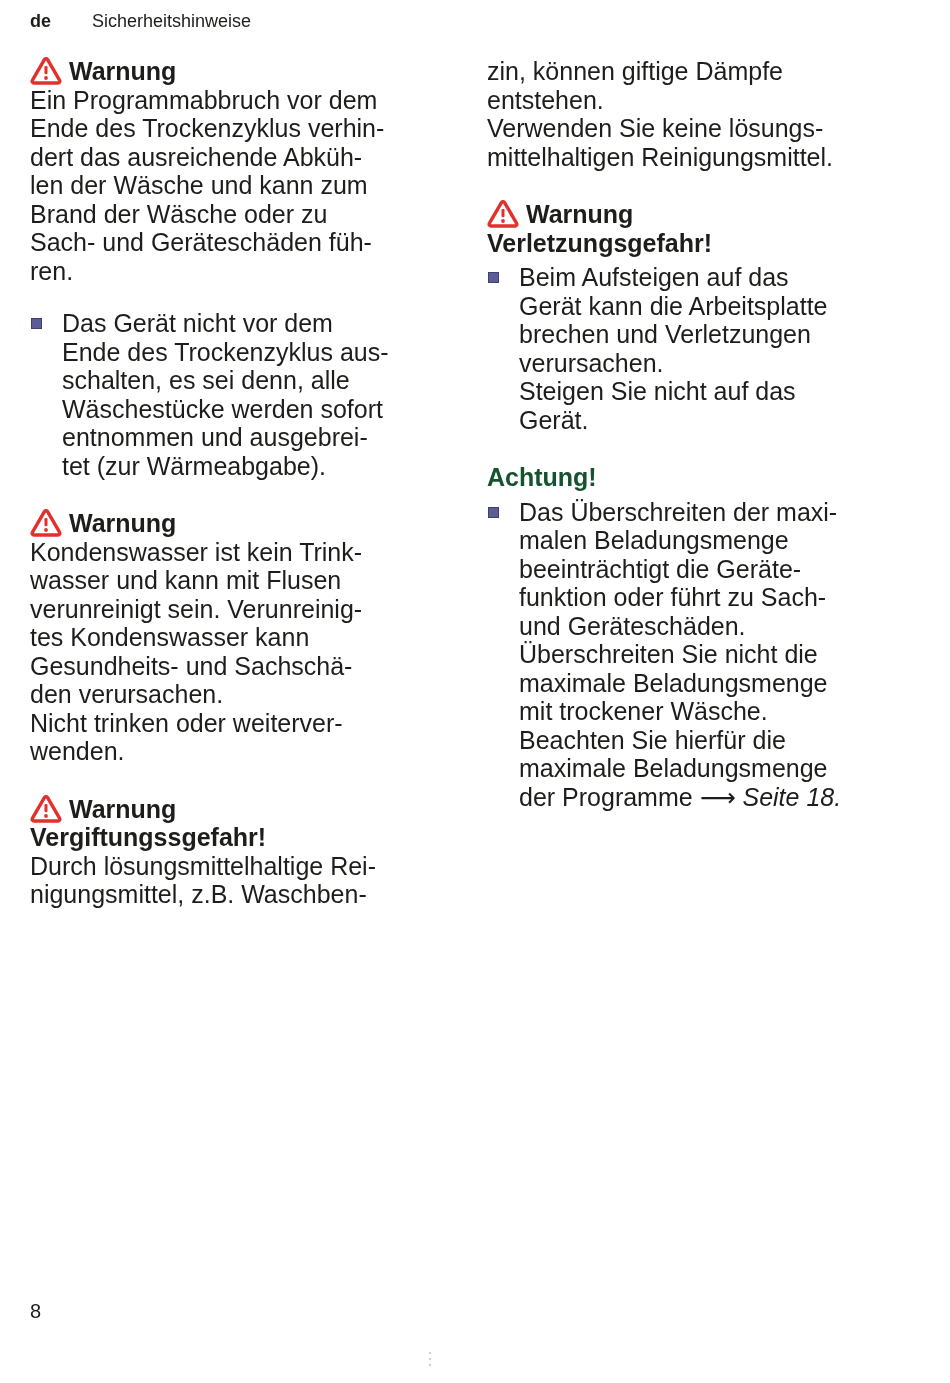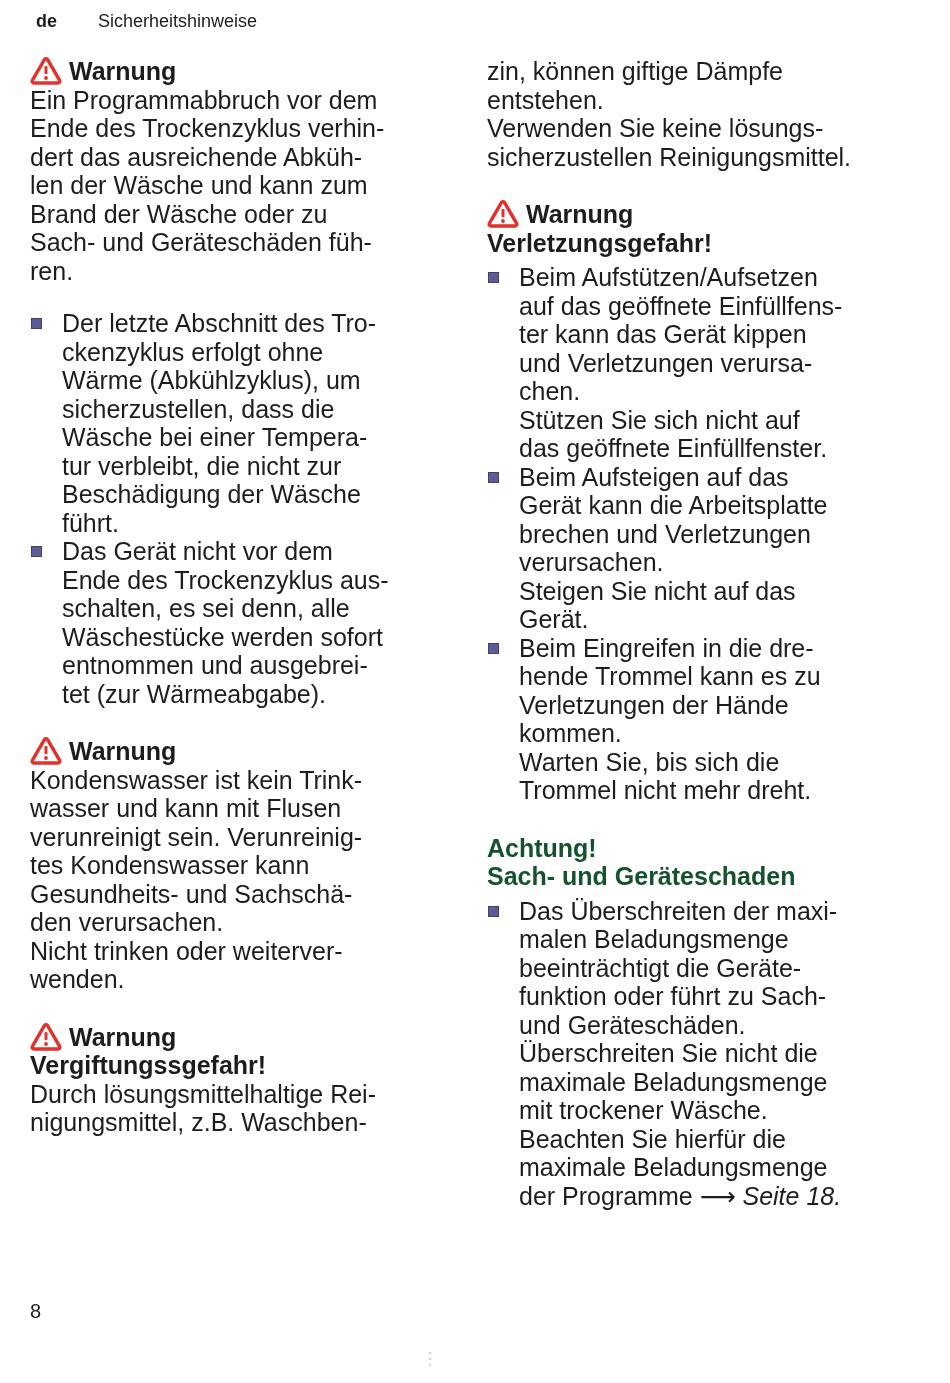--- a/index.html
+++ b/index.html
@@ -1,21 +1,21 @@
 <!DOCTYPE html>
 <html><head>
 <meta charset="utf-8">
 <style>
   html,body{margin:0;padding:0;}
   body{
     width:950px;height:1383px;position:relative;background:#ffffff;
     font-family:"Liberation Sans","DejaVu Sans",sans-serif;
     color:#1d1d1b;overflow:hidden;
   }
-  .page-header{position:absolute;top:10px;left:36px;font-size:18px;line-height:22px;display:flex;}
+  .page-header{position:absolute;top:10px;left:30px;font-size:18px;line-height:22px;display:flex;}
   .lang-tag{font-weight:bold;}
   .header-title{margin-left:41px;}
   .col{position:absolute;top:57px;font-size:25px;line-height:28.5px;}
   .col-left{left:30px;width:428px;}
   .col-right{left:487px;width:438px;}
   .block{margin-bottom:29px;}
   .warn-head{display:flex;align-items:center;height:28.5px;}
   .warn-head .w-title{font-weight:bold;margin-left:7px;}
   .subtitle{font-weight:bold;white-space:pre-line;}
   .body-text{white-space:pre-line;}
@@ -55,31 +55,20 @@
     <div class="body-text">Ein Programmabbruch vor dem
 Ende des Trockenzyklus verhin-
 dert das ausreichende Abküh-
 len der Wäsche und kann zum
 Brand der Wäsche oder zu
 Sach- und Geräteschäden füh-
 ren.</div>
     <ul class="bullets after-intro">
       <li class="bullet">
         <span class="sq"></span>
-        <span class="bt">Der letzte Abschnitt des Tro-
-ckenzyklus erfolgt ohne
-Wärme (Abkühlzyklus), um
-sicherzustellen, dass die
-Wäsche bei einer Tempera-
-tur verbleibt, die nicht zur
-Beschädigung der Wäsche
-führt.</span>
-      </li>
-      <li class="bullet">
-        <span class="sq"></span>
         <span class="bt">Das Gerät nicht vor dem
 Ende des Trockenzyklus aus-
 schalten, es sei denn, alle
 Wäschestücke werden sofort
 entnommen und ausgebrei-
 tet (zur Wärmeabgabe).</span>
       </li>
     </ul>
   </div>
 
@@ -117,68 +106,48 @@
   </div>
 
 </div>
 
 <div class="col col-right">
 
   <div class="block">
     <div class="body-text">zin, können giftige Dämpfe
 entstehen.
 Verwenden Sie keine lösungs-
-sicherzustellen Reinigungsmittel.</div>
+mittelhaltigen Reinigungsmittel.</div>
   </div>
 
   <div class="block">
     <div class="warn-head">
       <svg class="warn-icon" width="32" height="28" viewBox="0 0 32 28">
         <path d="M14.4 2.6 L2.5 23.2 a1.8 1.8 0 0 0 1.6 2.8 h23.8 a1.8 1.8 0 0 0 1.6 -2.8 L17.6 2.6 a1.85 1.85 0 0 0 -3.2 0 Z" fill="#ffffff" stroke="#e2312d" stroke-width="3.4" stroke-linejoin="round"></path>
         <rect x="14.5" y="9" width="3" height="8.2" rx="1.3" fill="#e2312d"></rect>
         <circle cx="16" cy="21" r="1.9" fill="#e2312d"></circle>
       </svg>
       <span class="w-title">Warnung</span>
     </div>
     <div class="subtitle">Verletzungsgefahr!</div>
     <ul class="bullets">
       <li class="bullet">
         <span class="sq"></span>
-        <span class="bt">Beim Aufstützen/Aufsetzen
-auf das geöffnete Einfüllfens-
-ter kann das Gerät kippen
-und Verletzungen verursa-
-chen.
-Stützen Sie sich nicht auf
-das geöffnete Einfüllfenster.</span>
-      </li>
-      <li class="bullet">
-        <span class="sq"></span>
         <span class="bt">Beim Aufsteigen auf das
 Gerät kann die Arbeitsplatte
 brechen und Verletzungen
 verursachen.
 Steigen Sie nicht auf das
 Gerät.</span>
       </li>
-      <li class="bullet">
-        <span class="sq"></span>
-        <span class="bt">Beim Eingreifen in die dre-
-hende Trommel kann es zu
-Verletzungen der Hände
-kommen.
-Warten Sie, bis sich die
-Trommel nicht mehr dreht.</span>
-      </li>
     </ul>
   </div>
 
   <div class="block accent">
     <div class="a-title">Achtung!</div>
-    <div class="subtitle">Sach- und Geräteschaden</div>
     <ul class="bullets">
       <li class="bullet">
         <span class="sq"></span>
         <span class="bt"><span>Das Überschreiten der maxi-
 malen Beladungsmenge
 beeinträchtigt die Geräte-
 funktion oder führt zu Sach-
 und Geräteschäden.
 Überschreiten Sie nicht die
 maximale Beladungsmenge

